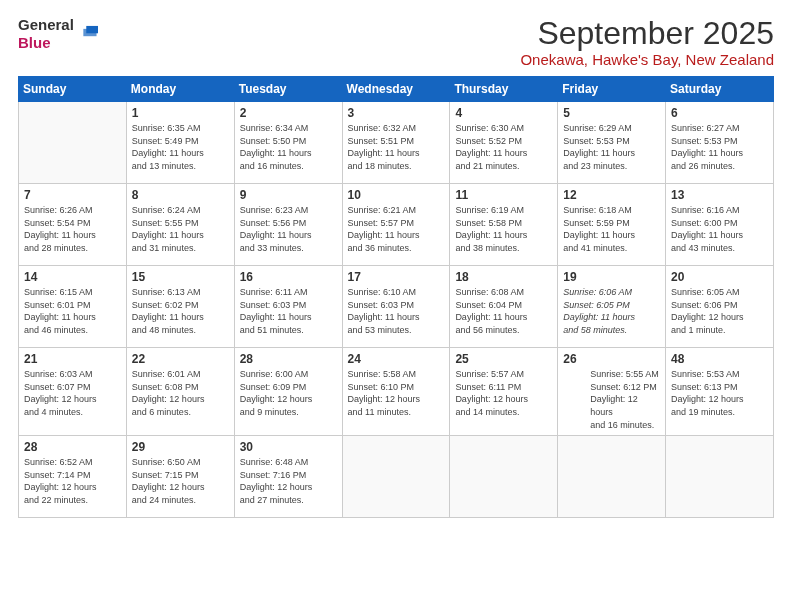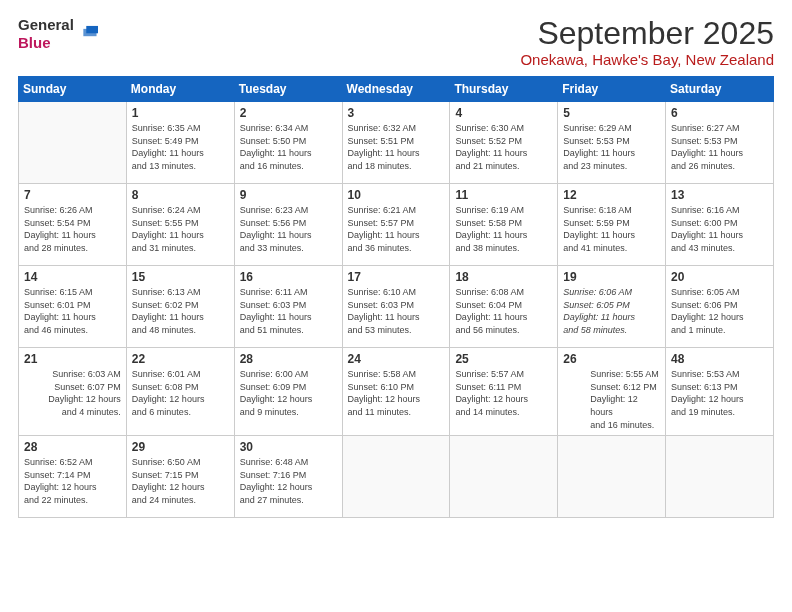--- a/index.html
+++ b/index.html
@@ -270,21 +270,21 @@
             <span class="day-number">20</span>
             <div class="day-info" style="white-space: pre-line;">Sunrise: 6:05 AM
 Sunset: 6:06 PM
 Daylight: 12 hours
 and 1 minute.</div>
           </td>
         </tr>
         <tr>
           <td>
             <span class="day-number">21</span>
-            <div class="day-info" style="white-space: pre-line; text-align: right;">Sunrise: 6:03 AM
+            <div class="day-info" style="white-space: pre-line;">Sunrise: 6:03 AM
 Sunset: 6:07 PM
 Daylight: 12 hours
 and 4 minutes.</div>
           </td>
           <td>
             <span class="day-number">22</span>
             <div class="day-info" style="white-space: pre-line;">Sunrise: 6:01 AM
 Sunset: 6:08 PM
 Daylight: 12 hours
 and 6 minutes.</div>

